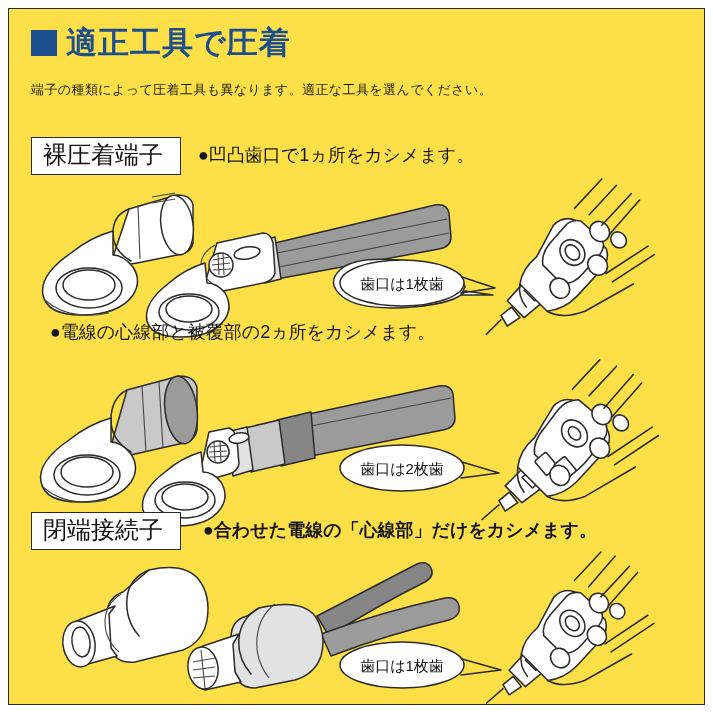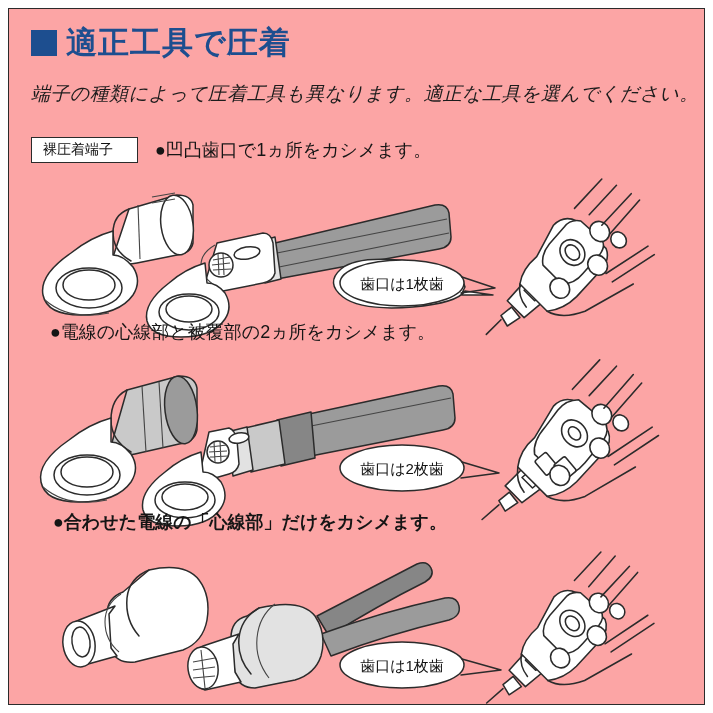--- a/index.html
+++ b/index.html
@@ -1,31 +1,31 @@
 <!DOCTYPE html>
 <html><head>
 <meta charset="utf-8">
 <style>
   html,body{margin:0;padding:0;background:#ffffff;}
   body{width:713px;height:713px;overflow:hidden;font-family:"Liberation Sans","DejaVu Sans",sans-serif;}
 
-  #frame{position:absolute;left:8px;top:8px;width:697px;height:697px;background:#fca5a5;
+  #frame{position:absolute;left:8px;top:8px;width:697px;height:697px;background:#fde047;
          border:1.5px solid #2b2b2b;box-sizing:border-box;overflow:hidden;}
 
   
   #header{position:absolute;left:22px;top:18px;display:flex;align-items:center;gap:9px;}
   #blue-square{width:26px;height:26px;background:#1d4e8f;}
   #title{font-size:31px;font-weight:bold;color:#1d4e8f;letter-spacing:1px;line-height:1;}
-  #subtitle{position:absolute;left:22px;top:72px;font-size:19px;color:#1c1c1c;letter-spacing:0.4px;
-            white-space:nowrap;font-style:italic;}
+  #subtitle{position:absolute;left:22px;top:72px;font-size:13px;color:#1c1c1c;letter-spacing:0.4px;
+            white-space:nowrap;}
 
   
   .section{position:absolute;left:0;width:697px;}
   .sec-head{position:absolute;left:0;top:0;display:flex;align-items:center;}
-  .label-box{border:1.4px solid #2b2b2b;padding:3px 24px 5px 11px;font-size:14px;color:#111;
+  .label-box{border:1.4px solid #2b2b2b;padding:3px 17px 5px 11px;font-size:24px;color:#111;
              background:#fff;line-height:1.15;white-space:nowrap;}
   .sec-desc{font-size:18px;color:#151515;white-space:nowrap;line-height:1.15;}
 
   .art{position:absolute;left:0;top:0;width:697px;height:150px;}
   svg{display:block;overflow:visible;}
 
   
   .callout-text{font-size:15px;fill:#111;}
 
   .ln{fill:none;stroke:#2b2b2b;stroke-width:1.5;stroke-linejoin:round;stroke-linecap:round;}
@@ -187,20 +187,21 @@
           <path class="ln" d="M84 32 L110 4 M68 26 L94 -2"></path>
           <path class="ln" d="M44 128 Q58 136 80 128 L128 100"></path>
           <path class="ln" d="M16 100 Q14 114 22 124"></path>
         </g>
       </svg>
     </div>
   </div>
 
   <div class="section" style="top:503px;">
     <div class="sec-head" style="left:22px;">
+      <div class="label-box">閉端接続子</div>
       <div class="sec-desc" style="margin-left:22px;font-weight:bold;">●合わせた電線の「心線部」だけをカシメます。</div>
     </div>
 
     <div class="art" style="top:38px;">
       <svg width="697" height="160" viewBox="0 0 697 160">
 
         <g>
           <path class="ln fw" d="M140 20 Q176 12 190 30 Q202 46 198 70 Q194 92 174 100 L126 112 Q108 114 102 100 L98 64 Q98 48 114 42 Z"></path>
           <path class="ln" d="M140 20 Q120 28 118 48 Q116 70 130 86"></path>
 

